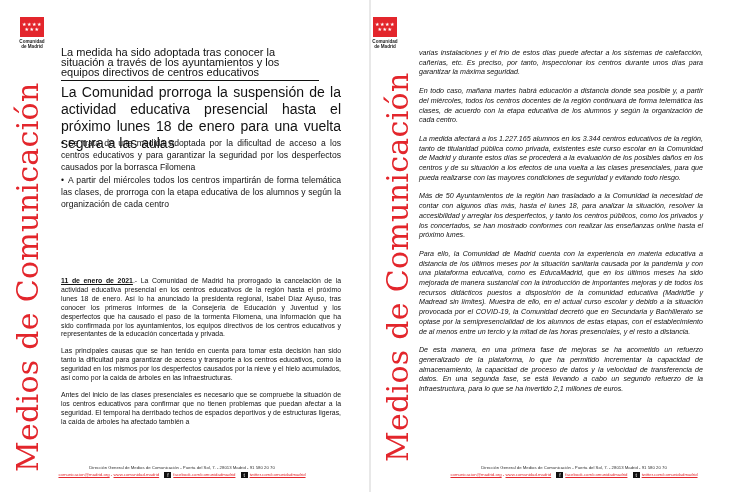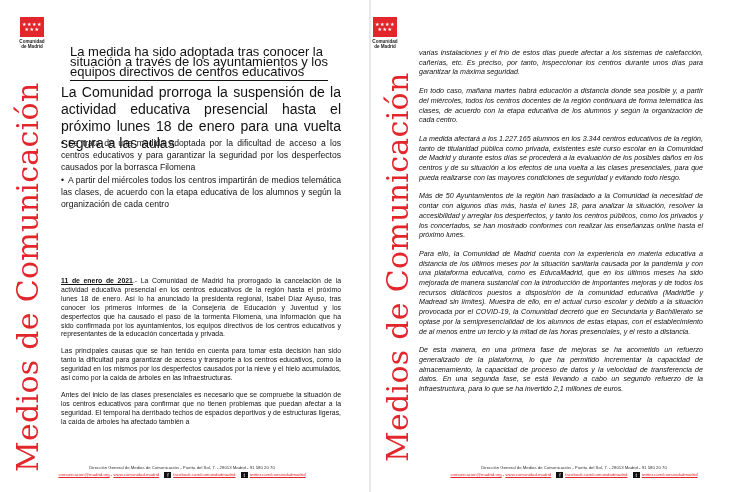--- a/index.html
+++ b/index.html
@@ -7,21 +7,21 @@
   .page { position:absolute; top:0; width:370px; height:492px; background:#fff; overflow:hidden; }
   .page.left { left:0; }
   .page.right { left:371px; }
   .divider { position:absolute; left:369px; top:0; width:2px; height:492px; background:#e8e8e8; }
   .logo { position:absolute; left:12px; top:17px; width:40px; }
   .logo .flag { width:24px; height:20px; background:#e3262c; margin:0 auto 2px auto; display:flex; flex-direction:column; align-items:center; justify-content:center; color:#fff; font-size:5px; line-height:5px; letter-spacing:0.5px; }
   .logo .name { font-size:4.6px; font-weight:bold; text-align:center; line-height:5px; color:#222; }
   .vertical { position:absolute; color:#e3262c; font-family:"DejaVu Serif", serif; font-size:30px; white-space:nowrap; transform:rotate(-90deg); transform-origin:left top; letter-spacing:0.3px; }
   .page.left .vertical { left:10px; top:472px; }
   .page.right .vertical { left:9px; top:462px; }
-  .subtitle { position:absolute; left:70px; top:47px; width:258px; font-size:13px; line-height:10px; border-bottom:1px solid #111; padding-bottom:3px; }
+  .subtitle { position:absolute; left:61px; top:47px; width:258px; font-size:11px; line-height:10px; border-bottom:1px solid #111; padding-bottom:3px; }
   .headline { position:absolute; left:61px; top:84px; width:280px; font-size:14px; line-height:17px; text-align:justify; }
   .bullets { position:absolute; left:61px; top:137px; width:280px; font-size:8.6px; line-height:12.2px; text-align:justify; }
   .bullets p { margin:0; }
   .bullets .dot { margin-right:4px; }
   .body { position:absolute; font-size:6.9px; line-height:8.9px; text-align:justify; }
   .page.left .body { left:61px; width:280px; }
   .body p { margin:0 0 8px 0; }
   .dateline { font-weight:bold; text-decoration:underline; }
   .page.right .body { left:48px; width:284px; font-size:7.1px; line-height:9.7px; }
   .page.right .body p { margin:0 0 9px 0;font-style:italic; }
@@ -47,21 +47,21 @@
       <div>de Madrid</div>
     </div>
   </div>
   <div class="vertical">Medios de Comunicación</div>
 
   <div class="subtitle">La medida ha sido adoptada tras conocer la situación a través de los ayuntamientos y los equipos directivos de centros educativos</div>
   <div class="headline">La Comunidad prorroga la suspensión de la actividad educativa presencial hasta el próximo lunes 18 de enero para una vuelta segura a las aulas</div>
 
   <div class="bullets">
     <p><span class="dot">•</span><span>Se trata de una medida adoptada por la dificultad de acceso a los centros educativos y para garantizar la seguridad por los desperfectos causados por la borrasca Filomena</span></p>
-    <p><span class="dot">•</span><span>A partir del miércoles todos los centros impartirán de medios telemática las clases, de acuerdo con la etapa educativa de los alumnos y según la organización de cada centro</span></p>
+    <p><span class="dot">•</span><span>A partir del miércoles todos los centros impartirán de forma telemática las clases, de prorroga con la etapa educativa de los alumnos y según la organización de cada centro</span></p>
   </div>
 
   <div class="body" style="top:277px;">
     <p><span class="dateline">11 de enero de 2021</span><span>.- La Comunidad de Madrid ha prorrogado la cancelación de la actividad educativa presencial en los centros educativos de la región hasta el próximo lunes 18 de enero. Así lo ha anunciado la presidenta regional, Isabel Díaz Ayuso, tras conocer los primeros informes de la Consejería de Educación y Juventud y los desperfectos que ha causado el paso de la tormenta Filomena, una información que ha sido confirmada por los ayuntamientos, los equipos directivos de los centros educativos y representantes de la educación concertada y privada.</span></p>
     <p>Las principales causas que se han tenido en cuenta para tomar esta decisión han sido tanto la dificultad para garantizar de acceso y transporte a los centros educativos, como la seguridad en los mismos por los desperfectos causados por la nieve y el hielo acumulados, así como por la caída de árboles en las infraestructuras.</p>
     <p>Antes del inicio de las clases presenciales es necesario que se compruebe la situación de los centros educativos para confirmar que no tienen problemas que puedan afectar a la seguridad. El temporal ha derribado techos de espacios deportivos y de estructuras ligeras, la caída de árboles ha afectado también a</p>
   </div>
 
   <div class="footer">
     <div class="addr">Dirección General de Medios de Comunicación  - Puerta del Sol, 7. - 28013 Madrid - 91 580 20 70</div>

